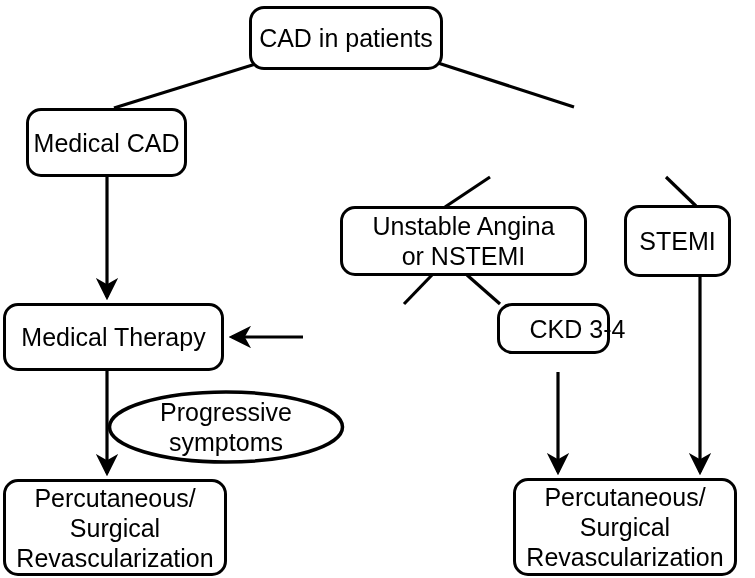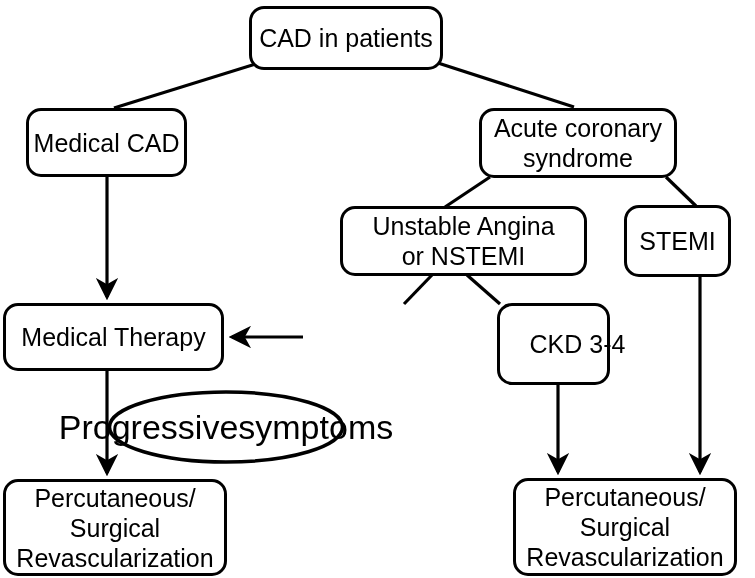--- a/index.html
+++ b/index.html
@@ -35,25 +35,25 @@
     justify-content: center;
     text-align: right;
     font-size: 25px;
     line-height: 30px;
     white-space: nowrap;
   }
   .ellipse-label {
     position: absolute;
     z-index: 3;
     display: flex;
-    flex-direction: row;
+    flex-direction: column;
     align-items: center;
     justify-content: center;
     text-align: center;
-    font-size: 34px;
+    font-size: 25px;
     line-height: 30px;
     white-space: nowrap;
     pointer-events: none;
   }
 </style>
 </head>
 <body>
 
 <div class="stage">
 
@@ -81,40 +81,36 @@
   </svg>
 
   <div class="node" style="left:249px; top:6px; width:194px; height:64px;">
     <div>CAD in patients</div>
   </div>
 
   <div class="node" style="left:26px; top:108px; width:161px; height:69px;">
     <div>Medical CAD</div>
   </div>
 
-  <div class="node" style="left:479px; top:108px; width:198px; height:70px;">
-    <div>Acute coronary</div>
-    <div>syndrome</div>
-  </div>
 
   <div class="node" style="left:340px; top:206px; width:247px; height:70px;">
     <div>Unstable Angina</div>
     <div>or NSTEMI</div>
   </div>
 
   <div class="node" style="left:624px; top:205px; width:107px; height:72px;">
     <div>STEMI</div>
   </div>
 
   <div class="node" style="left:3px; top:303px; width:221px; height:68px;">
     <div>Medical Therapy</div>
   </div>
 
 
-  <div class="node" style="left:497px; top:303px; width:113px; height:82px;padding-left:48px;">
+  <div class="node" style="left:497px; top:303px; width:113px; height:51px;padding-left:48px;">
     <div>CKD 3-4</div>
   </div>
 
   <div class="ellipse-label" style="left:124px; top:394px; width:204px; height:66px;">
     <div>Progressive</div>
     <div>symptoms</div>
   </div>
 
   <div class="node" style="left:3px; top:479px; width:224px; height:97px;">
     <div>Percutaneous/</div>

